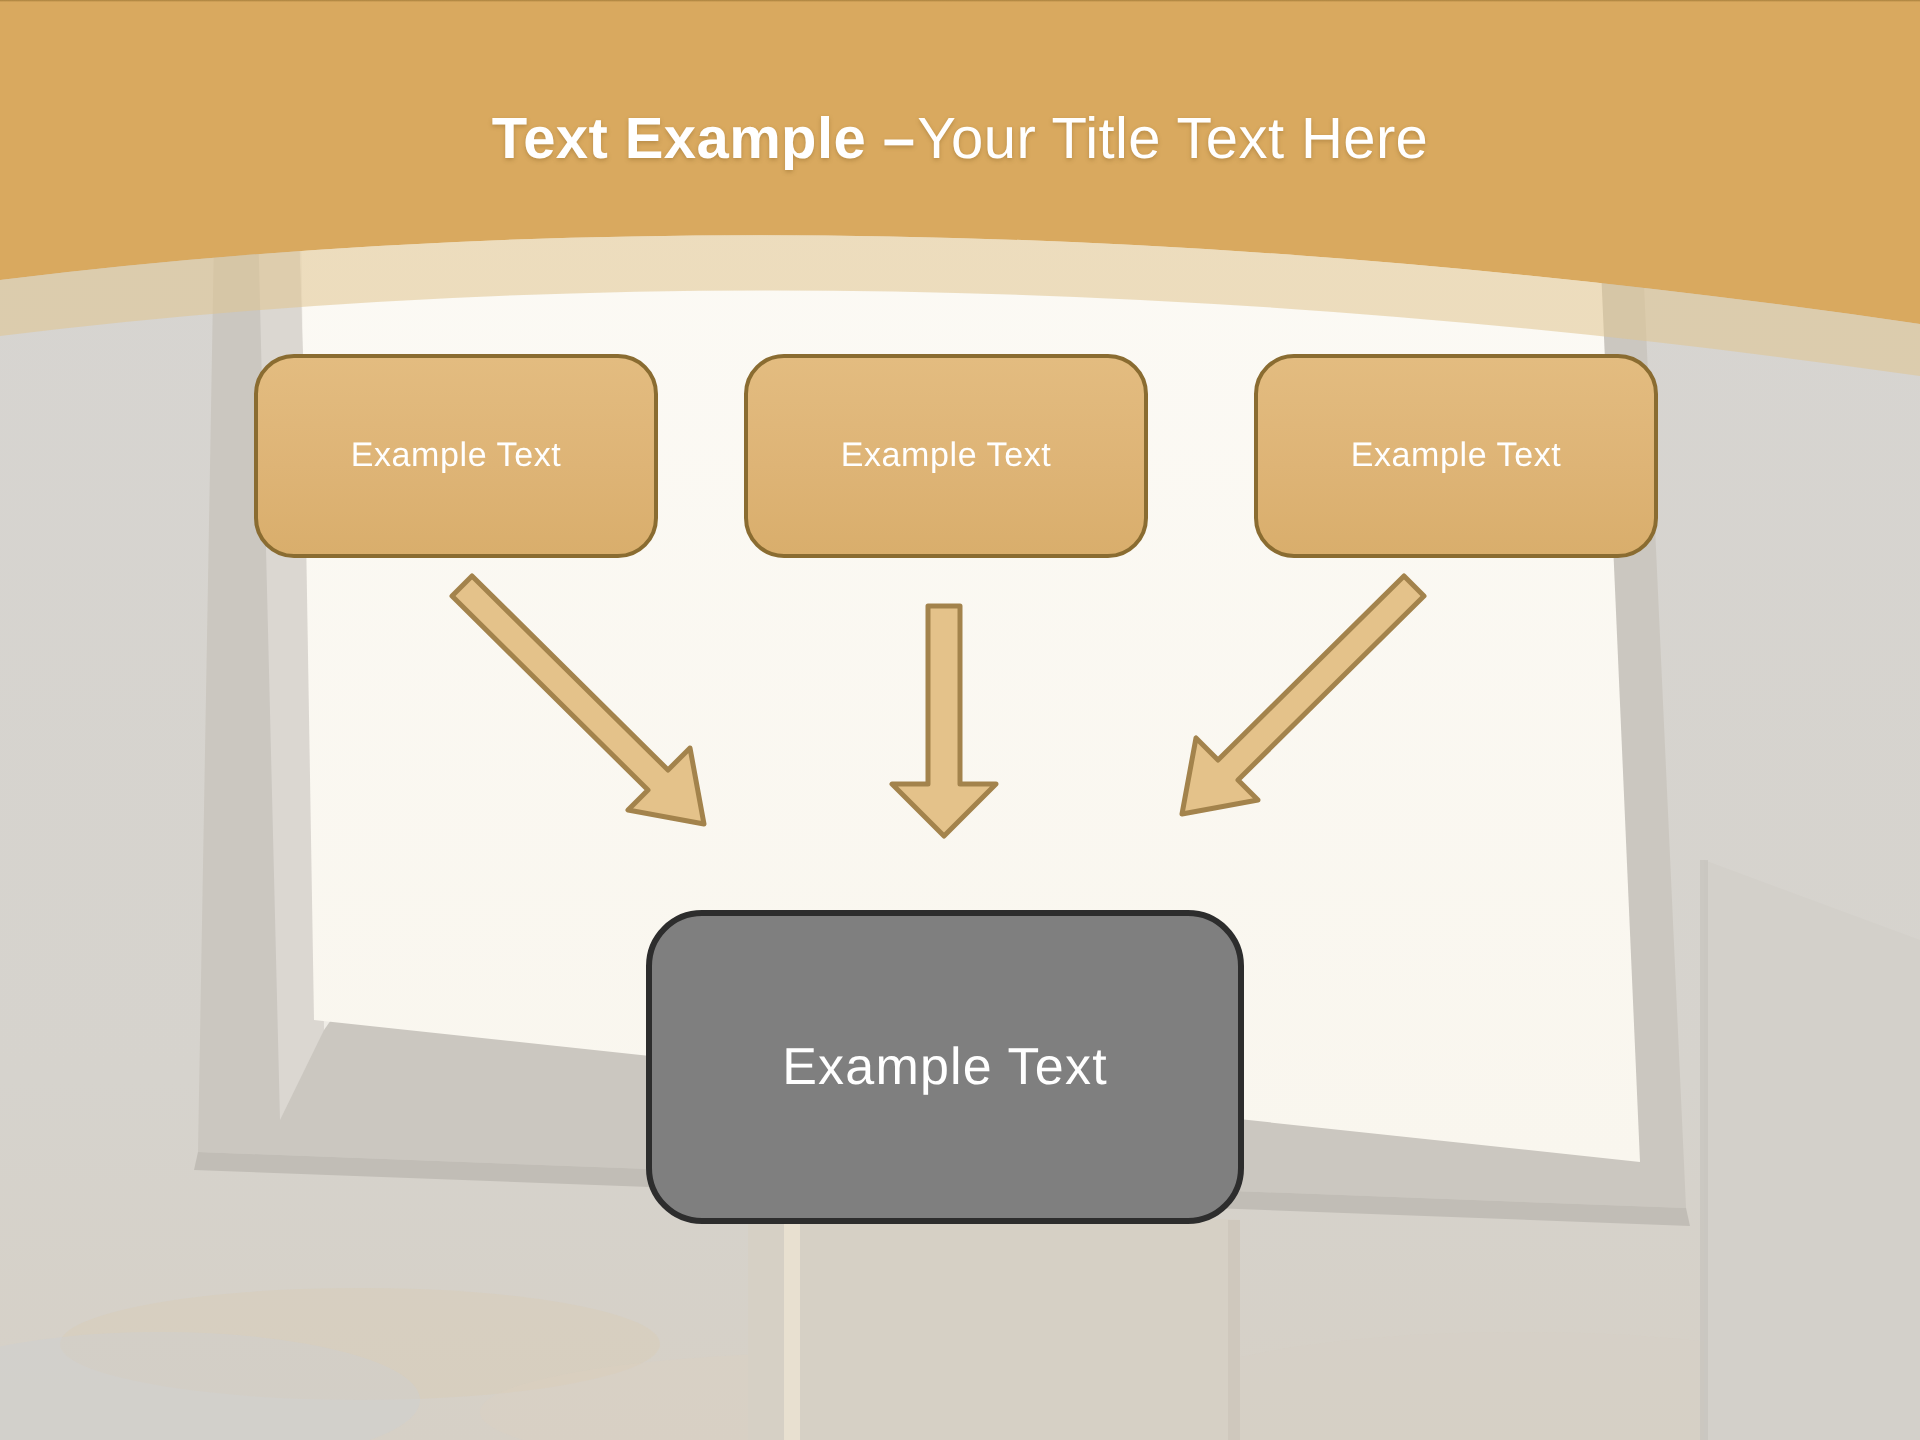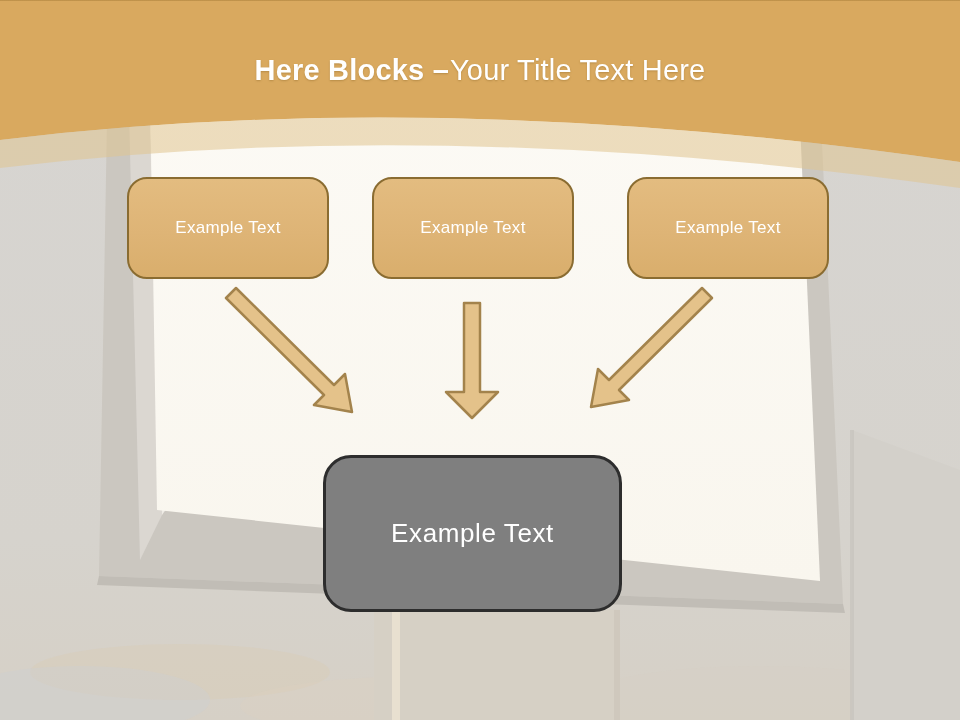--- a/index.html
+++ b/index.html
@@ -91,21 +91,21 @@
       <polygon points="392,599 400,600 400,720 392,720" fill="#ece3d2" opacity="0.8"></polygon>
       <polygon points="614,610 620,610 620,720 614,720" fill="#c9c3b8" opacity="0.6"></polygon>
     </g>
 
     <path d="M0,0 H960 V162 Q440,86 0,140 Z" fill="url(#headerGrad)"></path>
 
     <path d="M0,140 Q440,86 960,162 L960,188 Q440,114 0,168 Z" fill="#e0c48f" opacity="0.55"></path>
   </svg>
 
   <div class="slide-title">
-    <span class="t-bold">Here Blocks –</span><span class="t-reg">Your Title Text Here</span>
+    <span class="t-bold">Text Example –</span><span class="t-reg">Your Title Text Here</span>
   </div>
 
   <div class="src-box" id="src-box-1">
     <span>Example Text</span>
   </div>
   <div class="src-box" id="src-box-2">
     <span>Example Text</span>
   </div>
   <div class="src-box" id="src-box-3">
     <span>Example Text</span>

